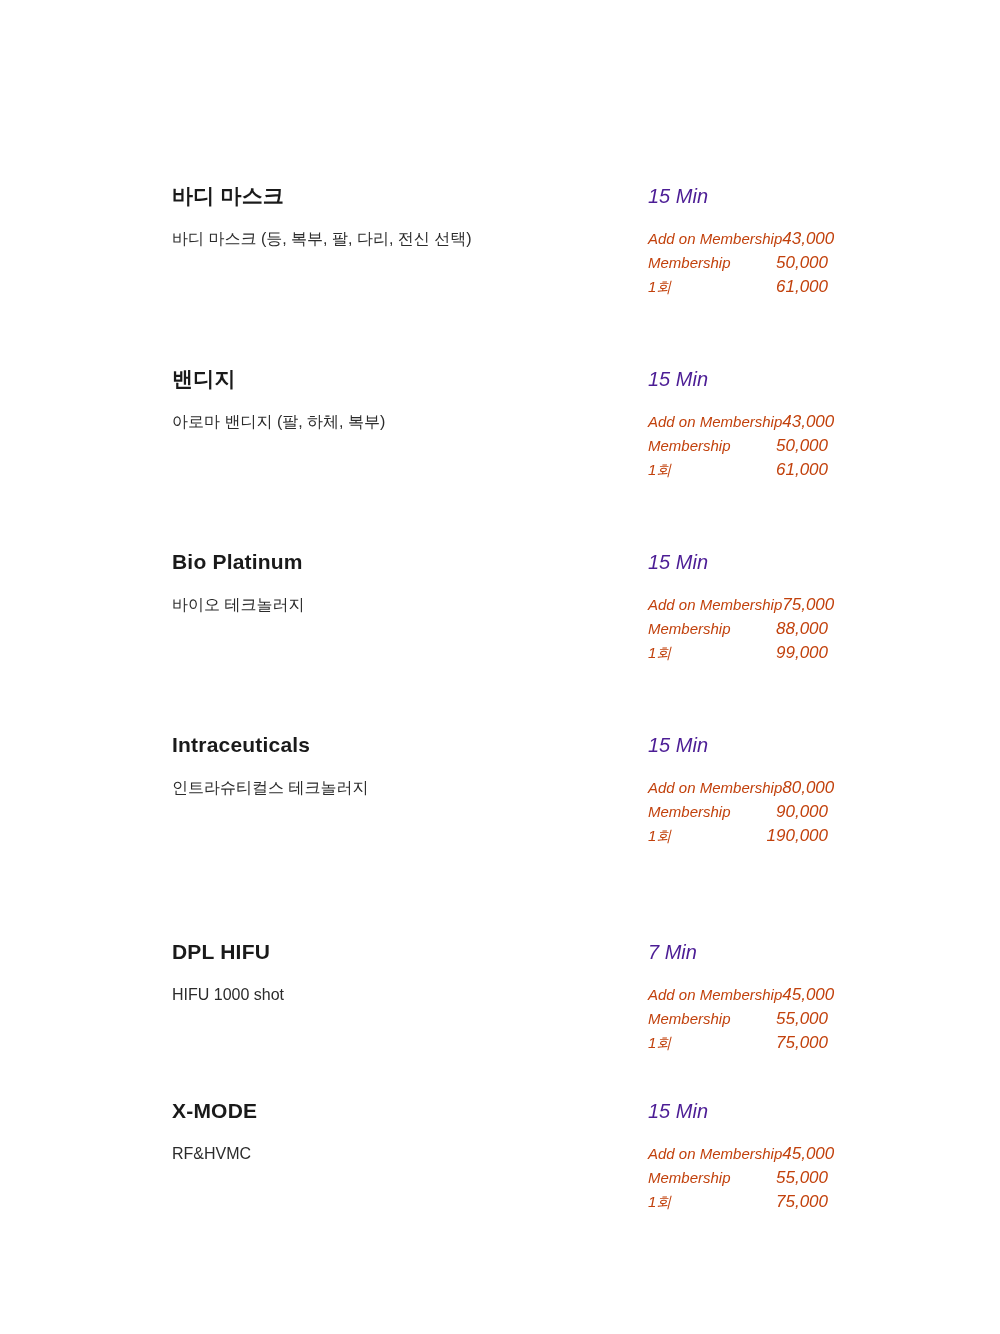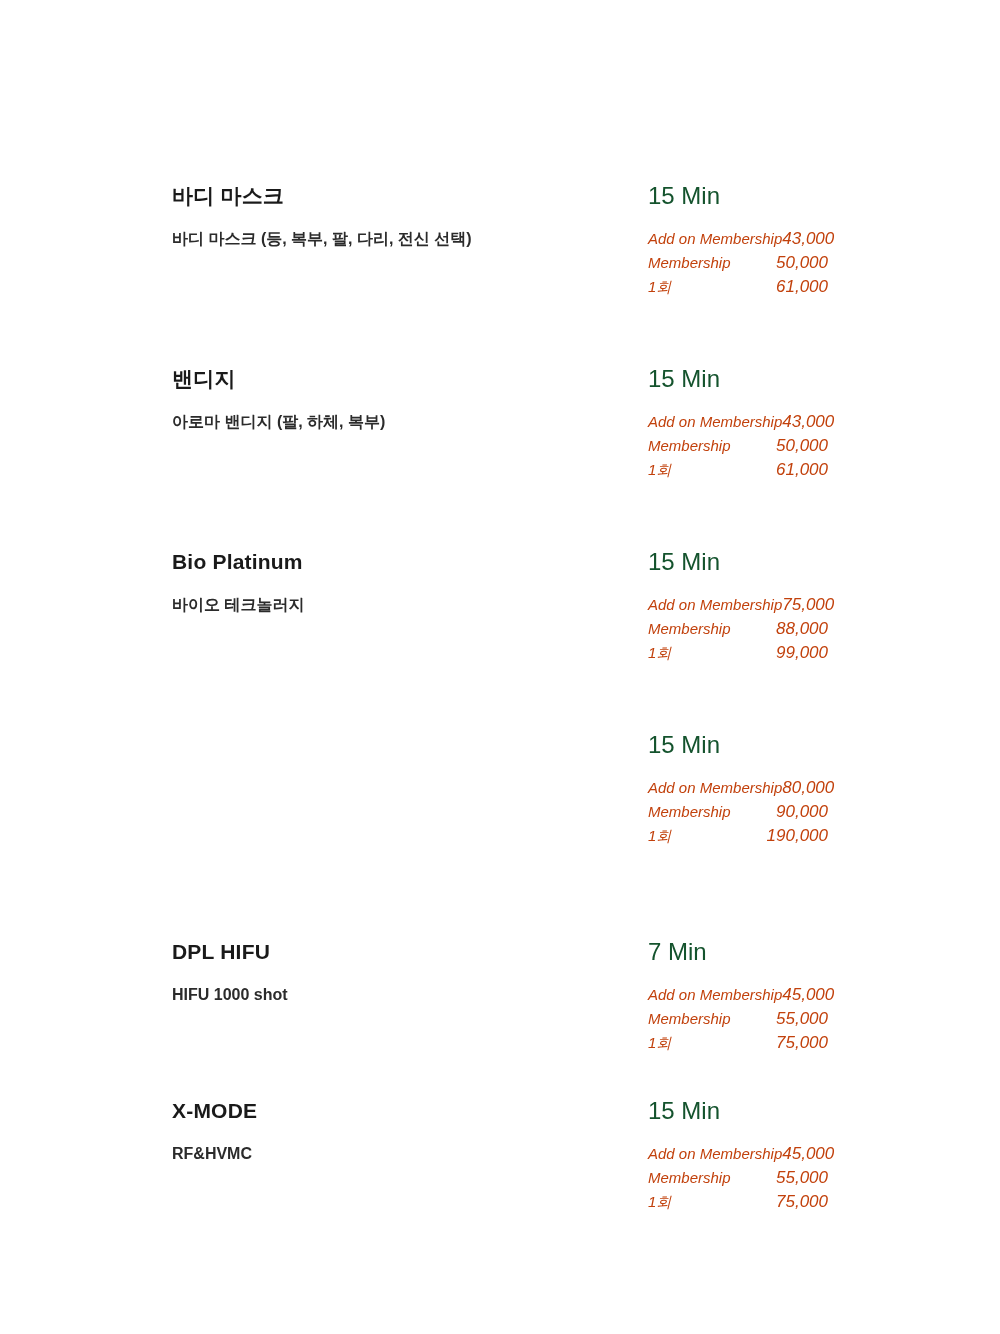--- a/index.html
+++ b/index.html
@@ -36,34 +36,35 @@
     color: #1a1a1a;
     letter-spacing: 0.2px;
   }
   .service .desc {
     position: absolute;
     left: 0;
     top: 44px;
     margin: 0;
     font-size: 16px;
     line-height: 24px;
-    font-weight: 700;
+    font-weight: 400;
     color: #2b2b2b;
     white-space: nowrap;
   }
   .service .right {
     position: absolute;
     left: 476px;
     top: 0;
     width: 180px;
   }
   .service .duration {
-    font-size: 24px;
+    font-size: 20px;
     line-height: 26px;
-    color: #14532d;
+    font-style: italic;
+    color: #4c1d95;
   }
   .service .rows {
     position: absolute;
     left: 0;
     top: 44px;
     width: 180px;
   }
   .service .row {
     display: flex;
     justify-content: space-between;
@@ -160,20 +161,24 @@
 
   <div class="row">
     <span class="label">1회</span>
     <span class="value">99,000</span>
   </div>
 </div>
     </div>
   </section>
 
   <section class="service" style="top: 732px;">
+    <div class="left">
+      <h2 class="title">Intraceuticals</h2>
+      <p class="desc">인트라슈티컬스 테크놀러지</p>
+    </div>
     <div class="right">
       <div class="duration">15 Min</div>
       <div class="rows">
   <div class="row">
     <span class="label">Add on Membership</span>
     <span class="value">80,000</span>
   </div>
 
   <div class="row">
     <span class="label">Membership</span>

